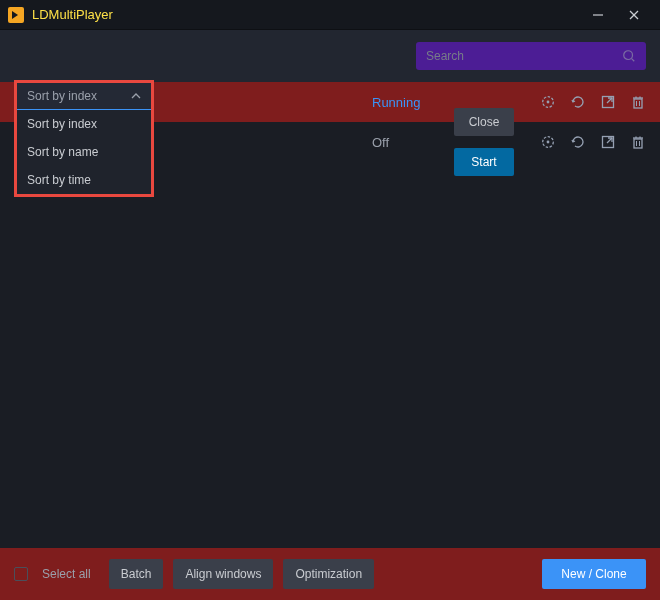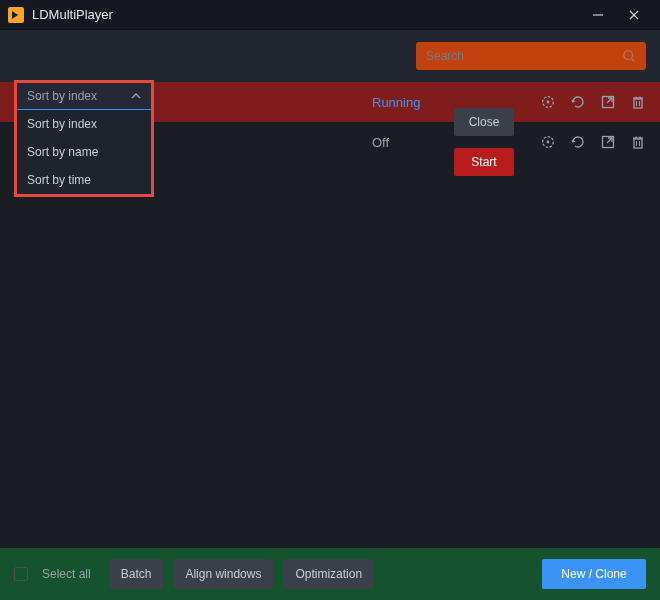--- a/index.html
+++ b/index.html
@@ -1,52 +1,52 @@
 <!DOCTYPE html>
 <html><head>
 <meta charset="utf-8">
 <style>
   * { box-sizing: border-box; margin: 0; padding: 0; font-family: -apple-system, BlinkMacSystemFont, "Segoe UI", Arial, sans-serif; }
   body { width: 660px; height: 600px; background: #1a1d24; color: #c9ccd1; overflow: hidden; font-size: 13px; }
 
   .title-bar { height: 30px; background: #15181e; display: flex; align-items: center; padding: 0 8px; border-bottom: 1px solid #0e1014; }
   .logo { width: 16px; height: 16px; background: #f5a623; border-radius: 2px; margin-right: 8px; position: relative; }
   .logo::after { content: ""; position: absolute; left: 4px; top: 4px; width: 0; height: 0; border-left: 6px solid #15181e; border-top: 4px solid transparent; border-bottom: 4px solid transparent; }
-  .title-text { flex: 1; color: #e5e5e5; font-size: 13px; }
+  .title-text { flex: 1; color: #fde047; font-size: 13px; }
   .win-ctrl { width: 36px; height: 30px; display: flex; align-items: center; justify-content: center; color: #c9ccd1; cursor: pointer; }
   .win-ctrl svg { width: 12px; height: 12px; }
 
   .toolbar { height: 52px; background: #222630; display: flex; align-items: center; padding: 0 14px; gap: 10px; position: relative; }
-  .search-box { margin-left: auto; width: 230px; height: 28px; background: #c2410c; border-radius: 3px; display: flex; align-items: center; padding: 0 10px; color: #777c88; }
+  .search-box { margin-left: auto; width: 230px; height: 28px; background: #4c1d95; border-radius: 3px; display: flex; align-items: center; padding: 0 10px; color: #777c88; }
   .search-box input { flex: 1; background: transparent; border: none; outline: none; color: #c9ccd1; font-size: 12px; }
   .search-box input::placeholder { color: #777c88; }
   .search-icon { width: 14px; height: 14px; opacity: .6; }
 
   .sort-dropdown { position: absolute; left: 14px; top: 50px; width: 140px; z-index: 50; border: 3px solid #e9483f; background: #1f232c; }
   .sort-current { height: 26px; display: flex; align-items: center; padding: 0 10px; background: #242935; color: #9aa0ab; font-size: 12px; justify-content: space-between; }
   .chev { width: 10px; height: 10px; }
   .sort-list { border-top: 1px solid #3b93f7; }
   .sort-item { height: 28px; display: flex; align-items: center; padding: 0 10px; color: #c9ccd1; font-size: 12px; cursor: pointer; }
   .row { height: 40px; display: flex; align-items: center; padding: 0 14px; gap: 12px; }
   .row.alt { background: #7f1d1d; }
   .chk { width: 14px; height: 14px; border: 1px solid #4a4f5b; border-radius: 2px; flex-shrink: 0; }
   .idx { width: 14px; text-align: center; color: #9aa0ab; flex-shrink: 0; }
   .name { flex: 1; color: #d6d9df; }
   .status { width: 70px; color: #9aa0ab; text-align: left; }
   .status.running { color: #3b93f7; }
   .btn { width: 60px; height: 28px; border-radius: 2px; display: flex; align-items: center; justify-content: center; font-size: 12px; cursor: pointer; margin-top: 40px; }
-  .btn-start { background: #b91c1c; color: #fff; }
+  .btn-start { background: #0369a1; color: #fff; }
   .btn-close { background: #3a3f4a; color: #c9ccd1; }
   .row-icons { display: flex; gap: 14px; margin-left: 14px; }
   .row-icons .ic { width: 16px; height: 16px; color: #95a0b2; cursor: pointer; display: flex; align-items: center; justify-content: center; }
   .row-icons svg { width: 16px; height: 16px; }
 
   .content-area { height: calc(600px - 30px - 52px - 52px); overflow: auto; }
 
-  .footer { height: 52px; background: #14532d; display: flex; align-items: center; padding: 0 14px; gap: 10px; }
+  .footer { height: 52px; background: #7f1d1d; display: flex; align-items: center; padding: 0 14px; gap: 10px; }
   .footer .chk { margin-right: 4px; }
   .footer-label { color: #9aa0ab; font-size: 12px; margin-right: 8px; }
   .f-btn { height: 30px; padding: 0 12px; background: #3a3f4a; color: #c9ccd1; display: flex; align-items: center; justify-content: center; font-size: 12px; border-radius: 2px; cursor: pointer; }
   .f-btn.primary { background: #3b93f7; color: #fff; margin-left: auto; width: 104px; }
 </style>
 </head>
 <body>
 
 <div class="title-bar">
   <div class="logo"></div>

